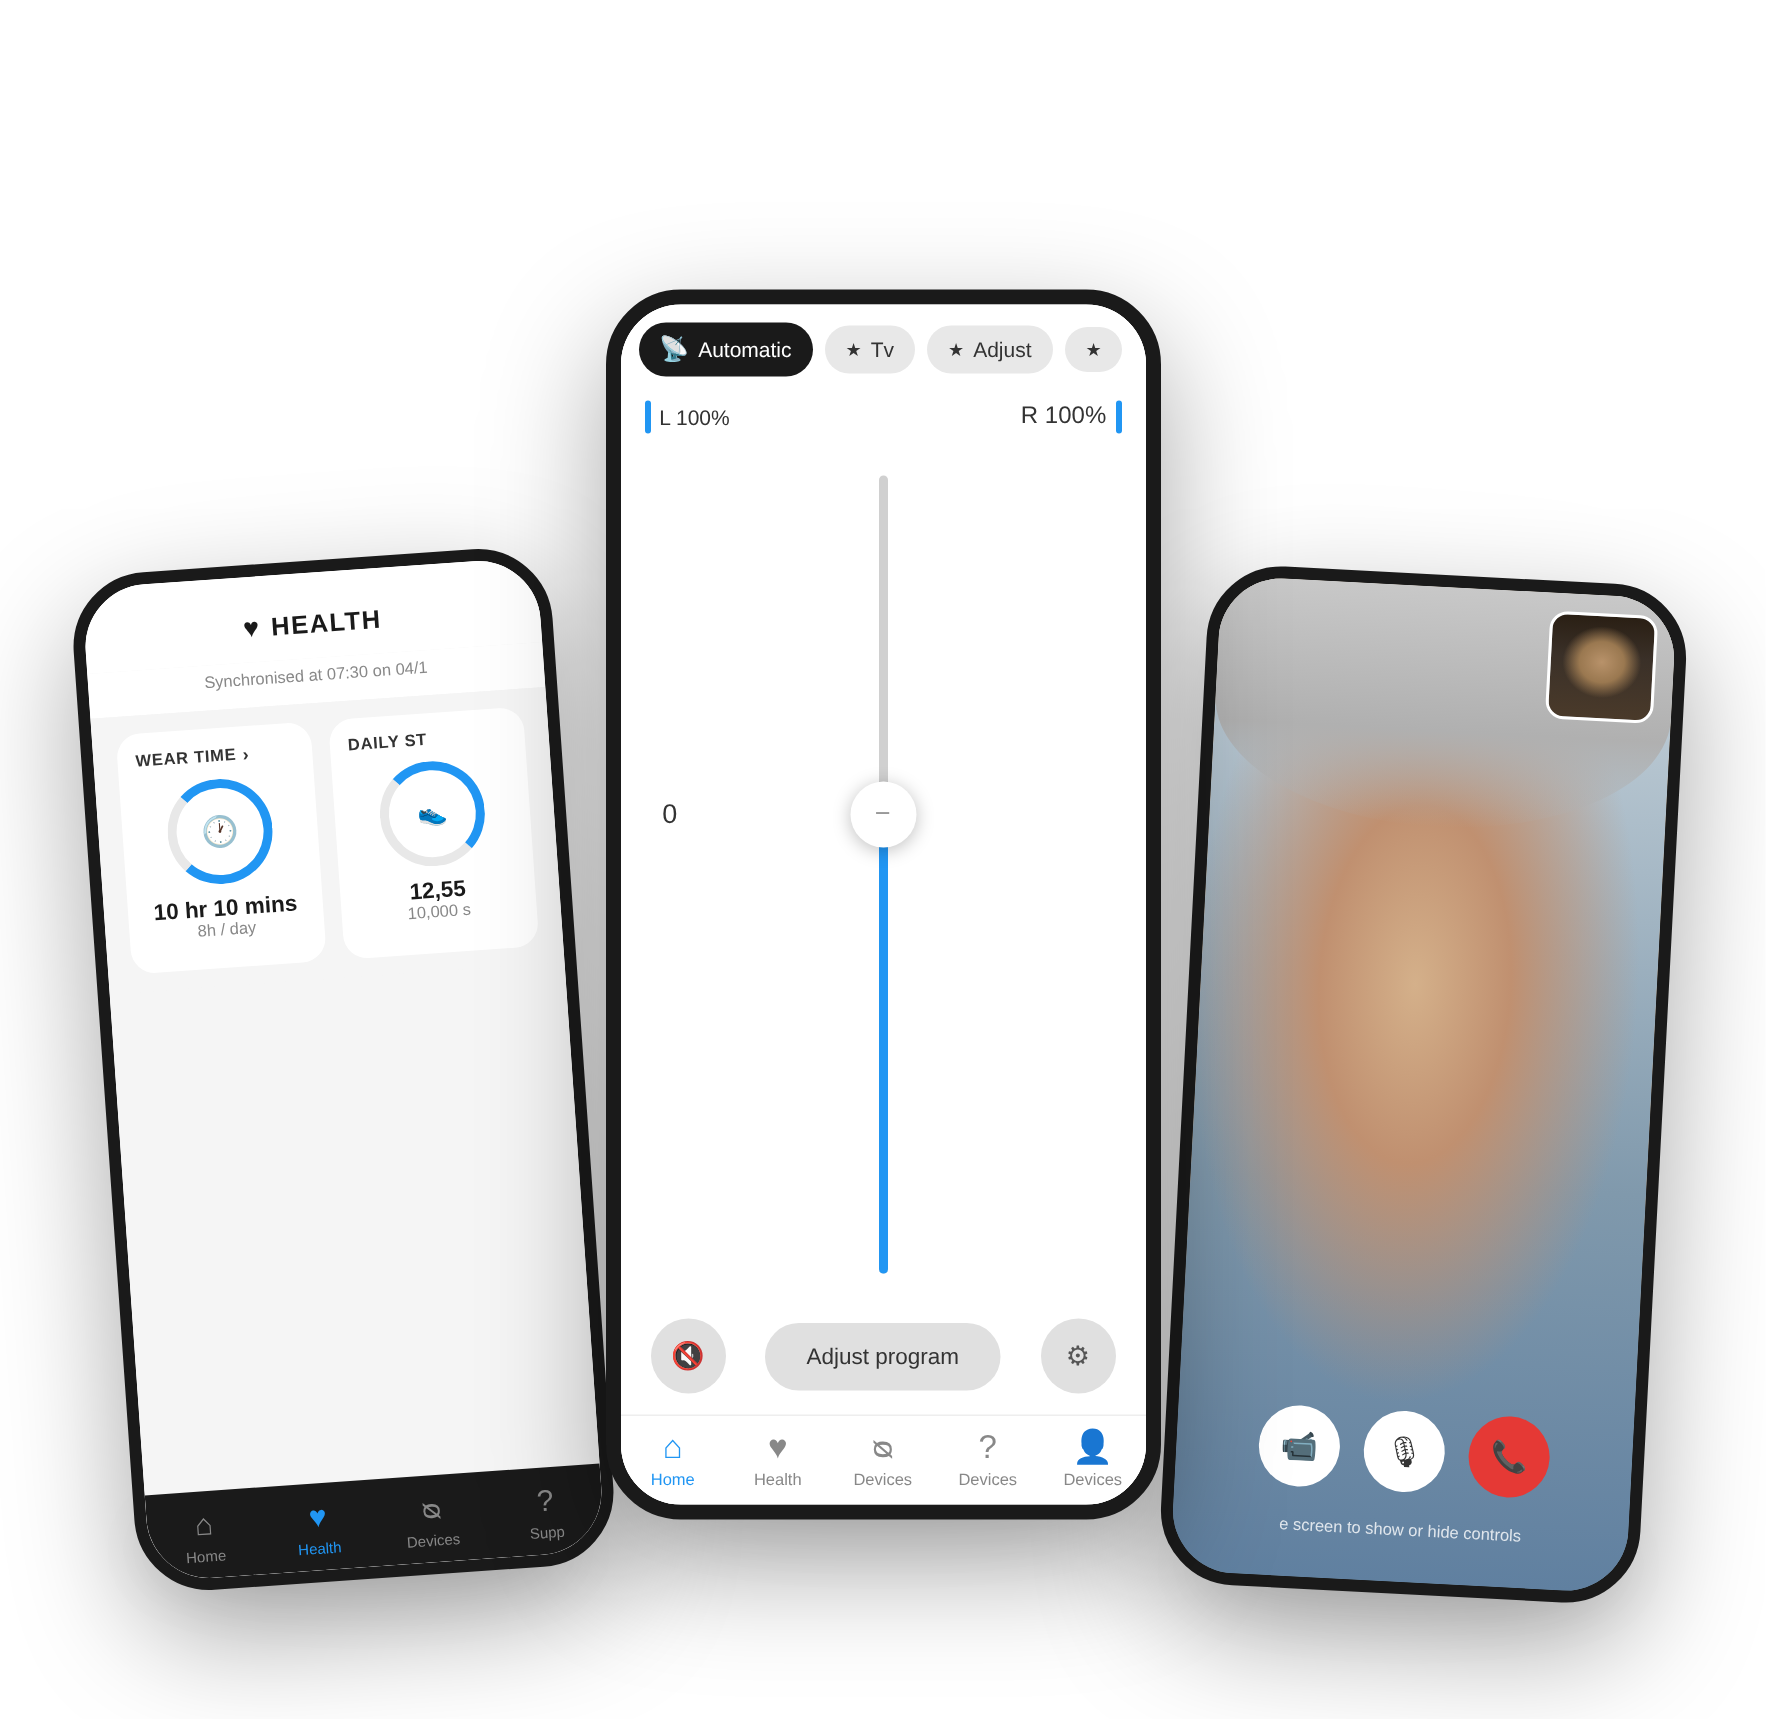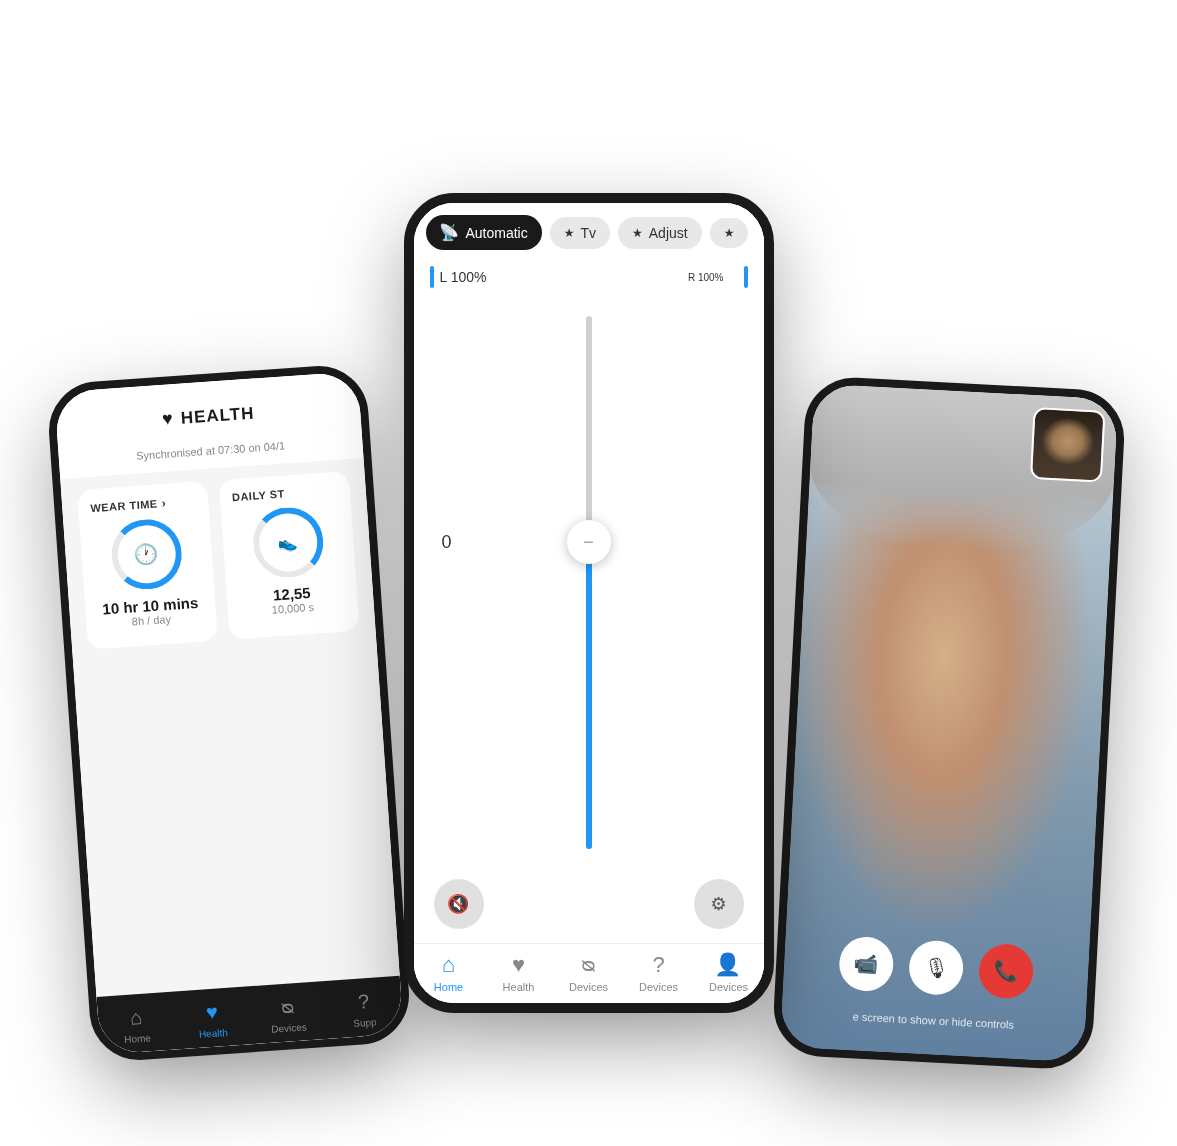--- a/index.html
+++ b/index.html
@@ -253,22 +253,22 @@
     .vol-bar-left {
       width: 4px;
       height: 22px;
       background: #2196F3;
       border-radius: 2px;
     }
 
     .vol-right {
       display: flex;
       align-items: center;
-      gap: 20px;
-      font-size: 10px;
+      gap: 6px;
+      font-size: 16px;
       font-weight: 500;
       color: #333;
     }
 
     .vol-bar-right {
       width: 4px;
       height: 22px;
       background: #2196F3;
       border-radius: 2px;
     }
@@ -642,20 +642,21 @@
         <div class="slider-thumb">
           <span class="slider-minus">−</span>
         </div>
         <span class="slider-zero">0</span>
       </div>
 
       <div class="bottom-controls">
         <button class="ctrl-btn">
           <span>🔇</span>
         </button>
+        <button class="adjust-btn">Adjust program</button>
         <button class="ctrl-btn">
           <span>⚙</span>
         </button>
       </div>
 
       <div class="center-navbar">
         <div class="center-nav-item active">
           <span class="cnav-icon">⌂</span>
           <span class="cnav-label">Home</span>
         </div>

